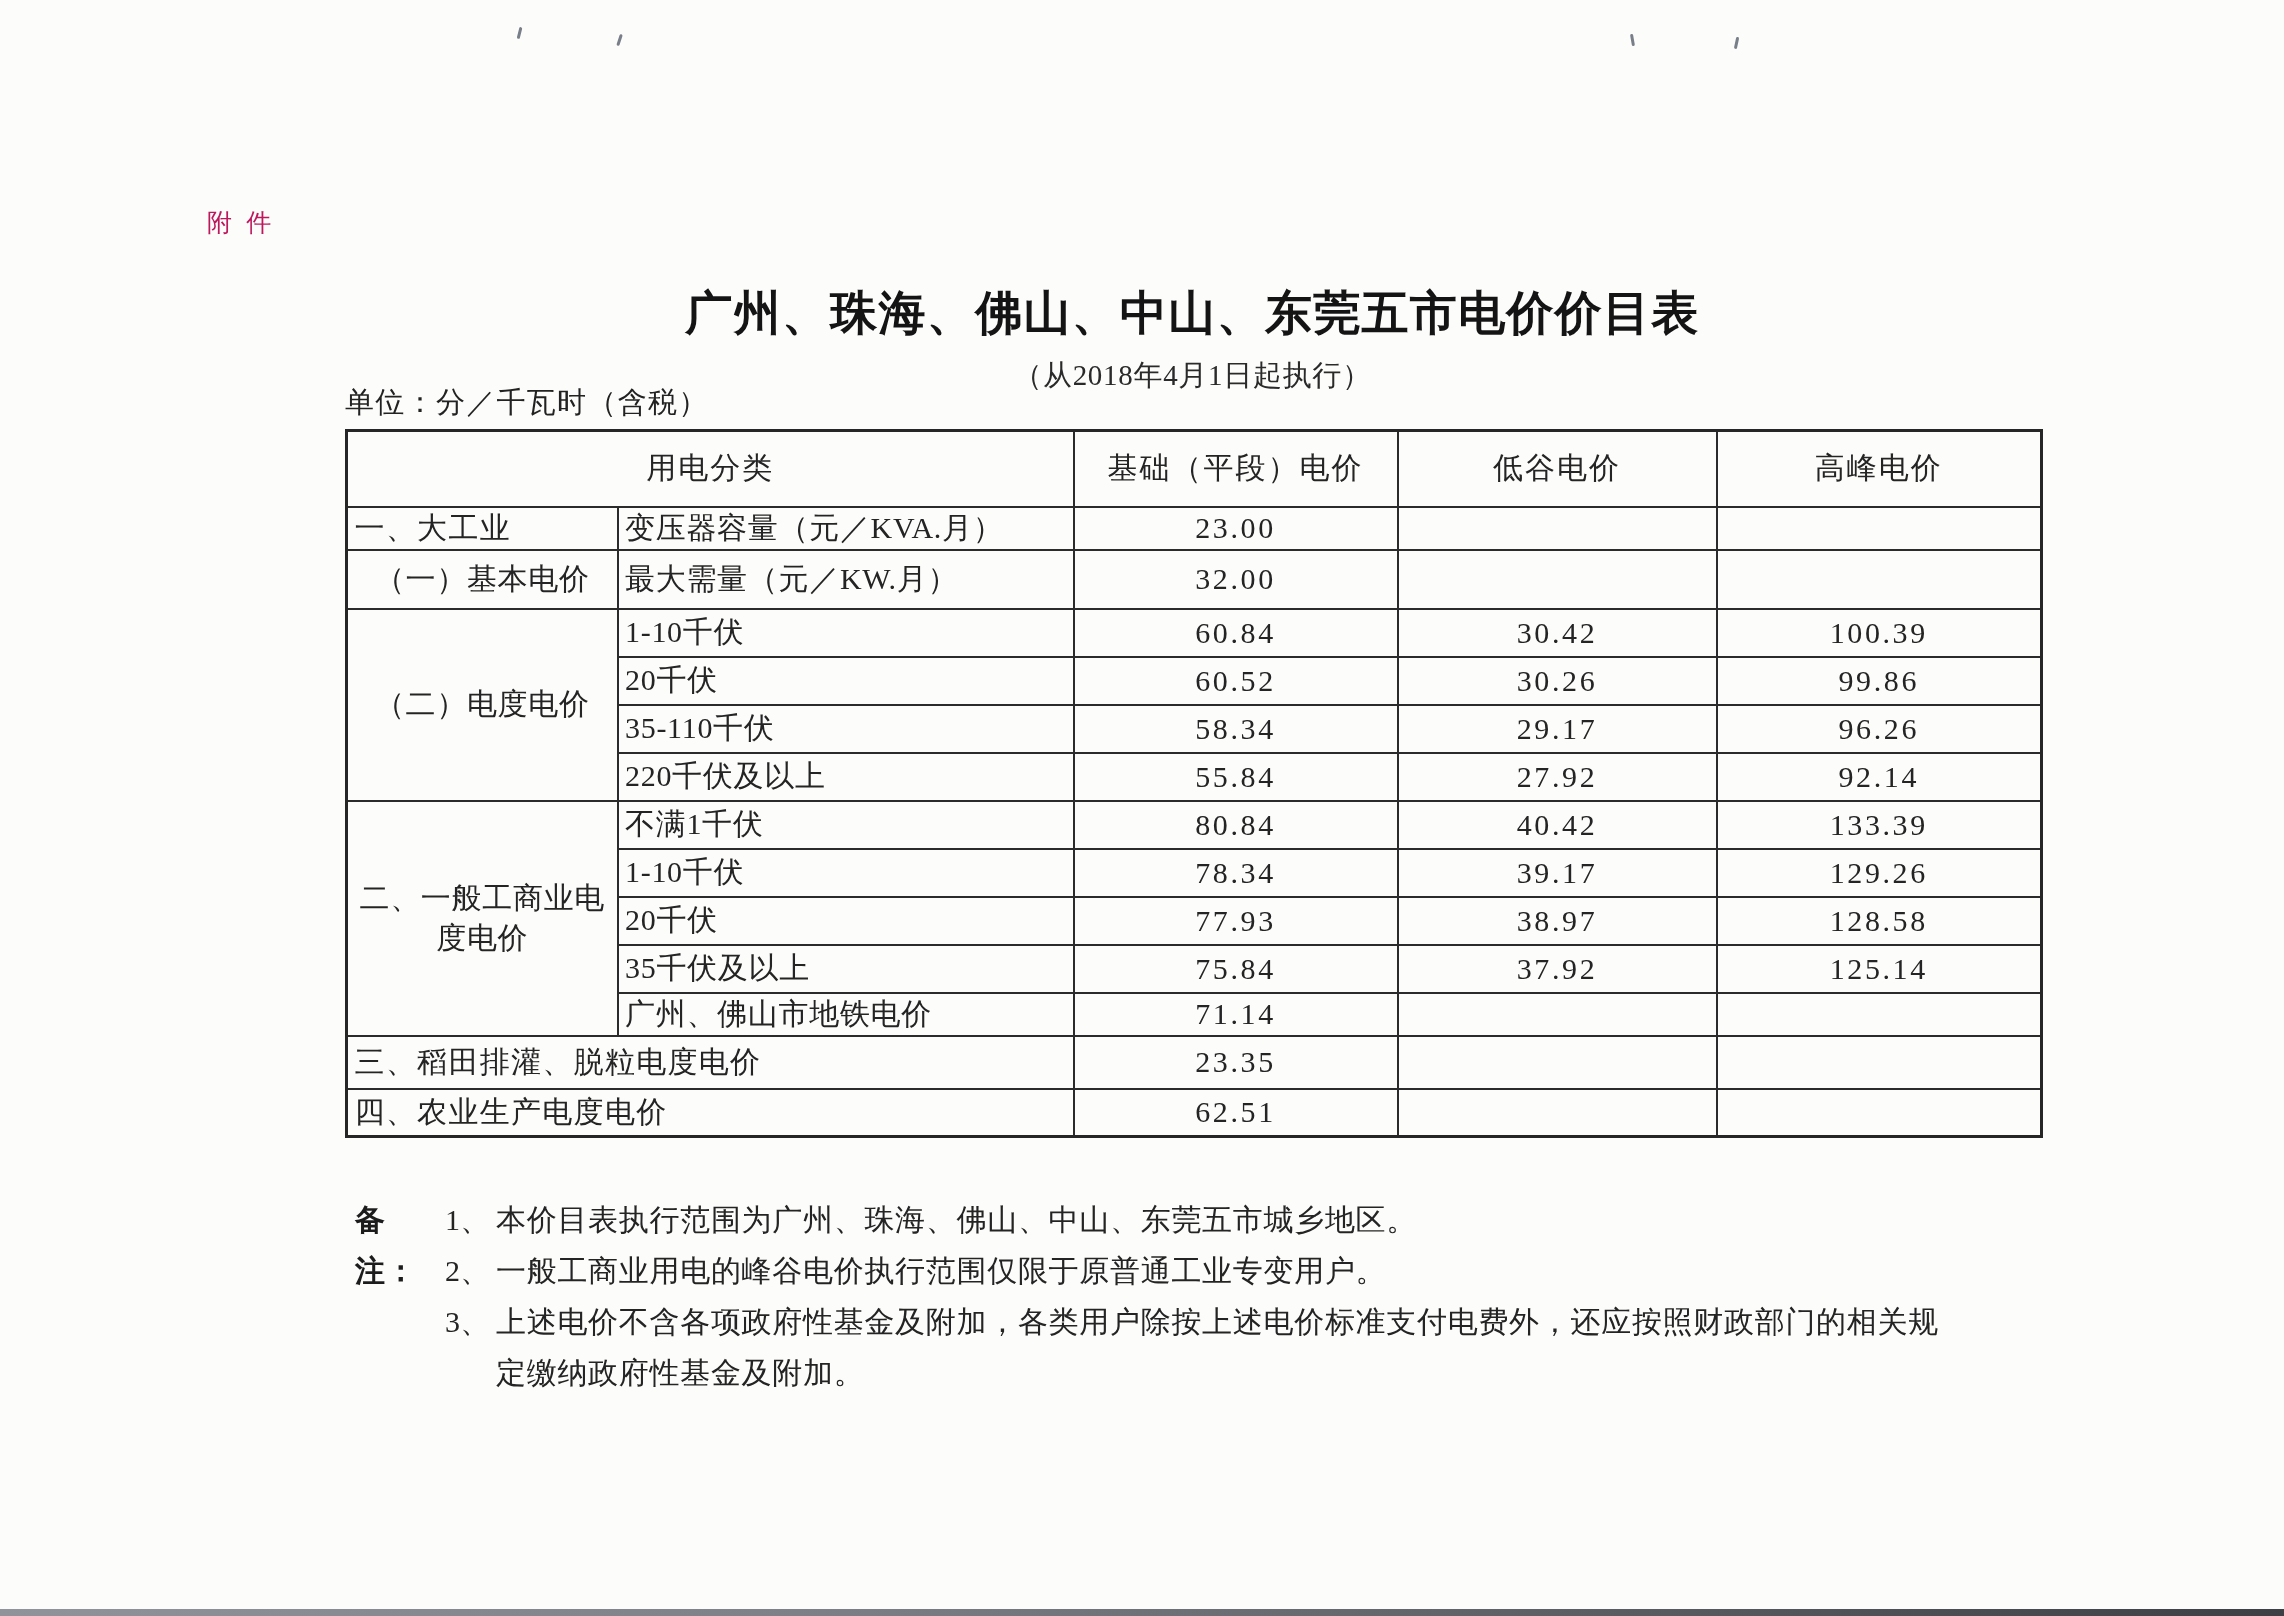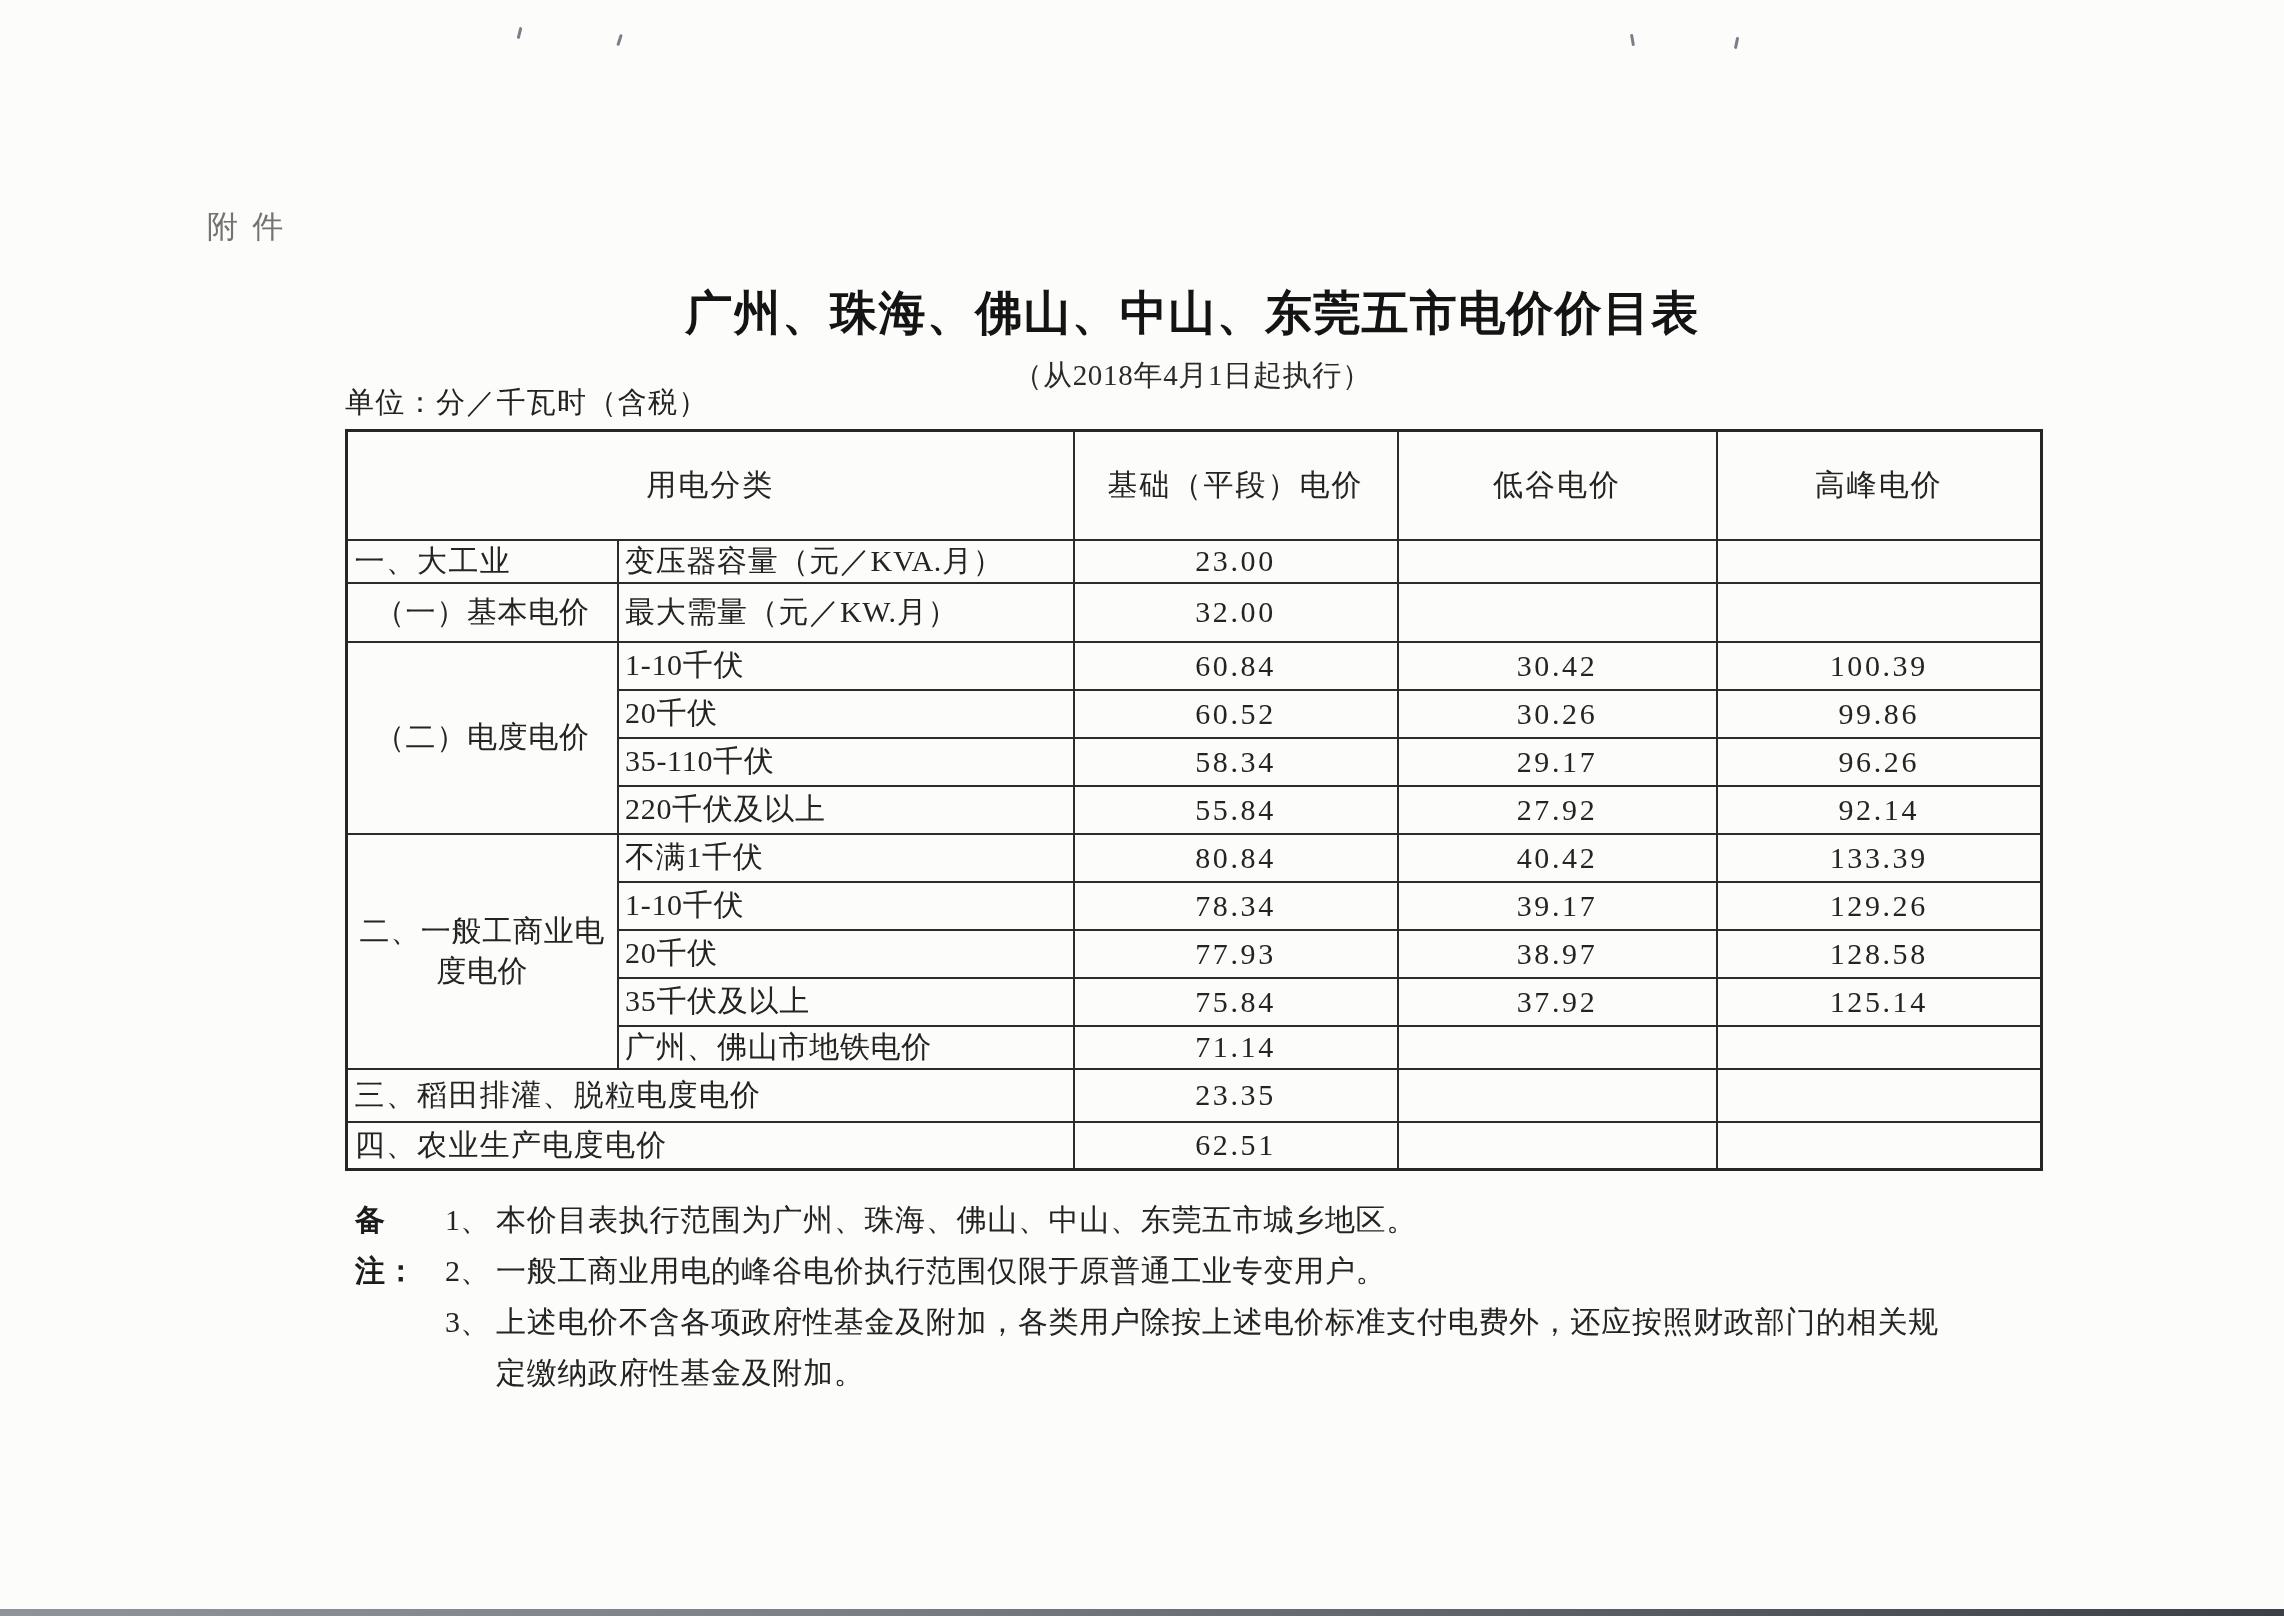--- a/index.html
+++ b/index.html
@@ -7,21 +7,21 @@
   .page{
     position:relative;
     width:2284px;height:1617px;
     background:#fcfcfb;
     overflow:hidden;
     font-family:"Liberation Serif","DejaVu Serif",serif;
     color:#1f1f1f;
   }
   .attachment{
     position:absolute;left:207px;top:206px;
-    font-size:31px;letter-spacing:14.3px;color:#737373;text-align:right;
+    font-size:25px;letter-spacing:14.3px;color:#be185d;text-align:right;
   }
   .title-wrap{position:absolute;left:345px;top:272px;width:1695px;text-align:center;}
   .doc-title{font-size:47px;font-weight:700;letter-spacing:1.3px;color:#141414;line-height:1.1;margin:16px;}
   .doc-subtitle{font-size:29px;color:#2a2a2a;margin-top:9px;letter-spacing:0.7px;}
   .unit-note{
     position:absolute;left:345px;top:383px;width:1692px;
     text-align:left;font-size:29px;letter-spacing:1.3px;color:#222;
   }
   table.price{
     position:absolute;left:345px;top:429px;
@@ -30,21 +30,21 @@
     background:transparent;
   }
   table.price th,table.price td{
     border:2px solid #2b2b2b;
     font-size:30px;font-weight:normal;
     color:#242424;
     padding:0 6.5px;
     overflow:hidden;
   }
   table.price{border:3.3px solid #262626;}
-  thead tr{height:109px;}
+  thead tr{height:76px;}
   th.hdr{text-align:center;letter-spacing:2px;}
   td.cat{text-align:center;letter-spacing:0.7px;line-height:1.35;}
   td.cat-left{text-align:left;padding-left:9px;letter-spacing:1.3px;}
   td.sub{text-align:left;padding-left:9px;letter-spacing:0.7px;}
   td.num{text-align:center;letter-spacing:2.6px;font-size:31px;color:#333;}
   td.span2{text-align:left;padding-left:9px;letter-spacing:1.3px;}
   .notes{
     position:absolute;left:355px;top:1194px;width:1701px;
     font-size:30px;line-height:51px;color:#242424;
   }

